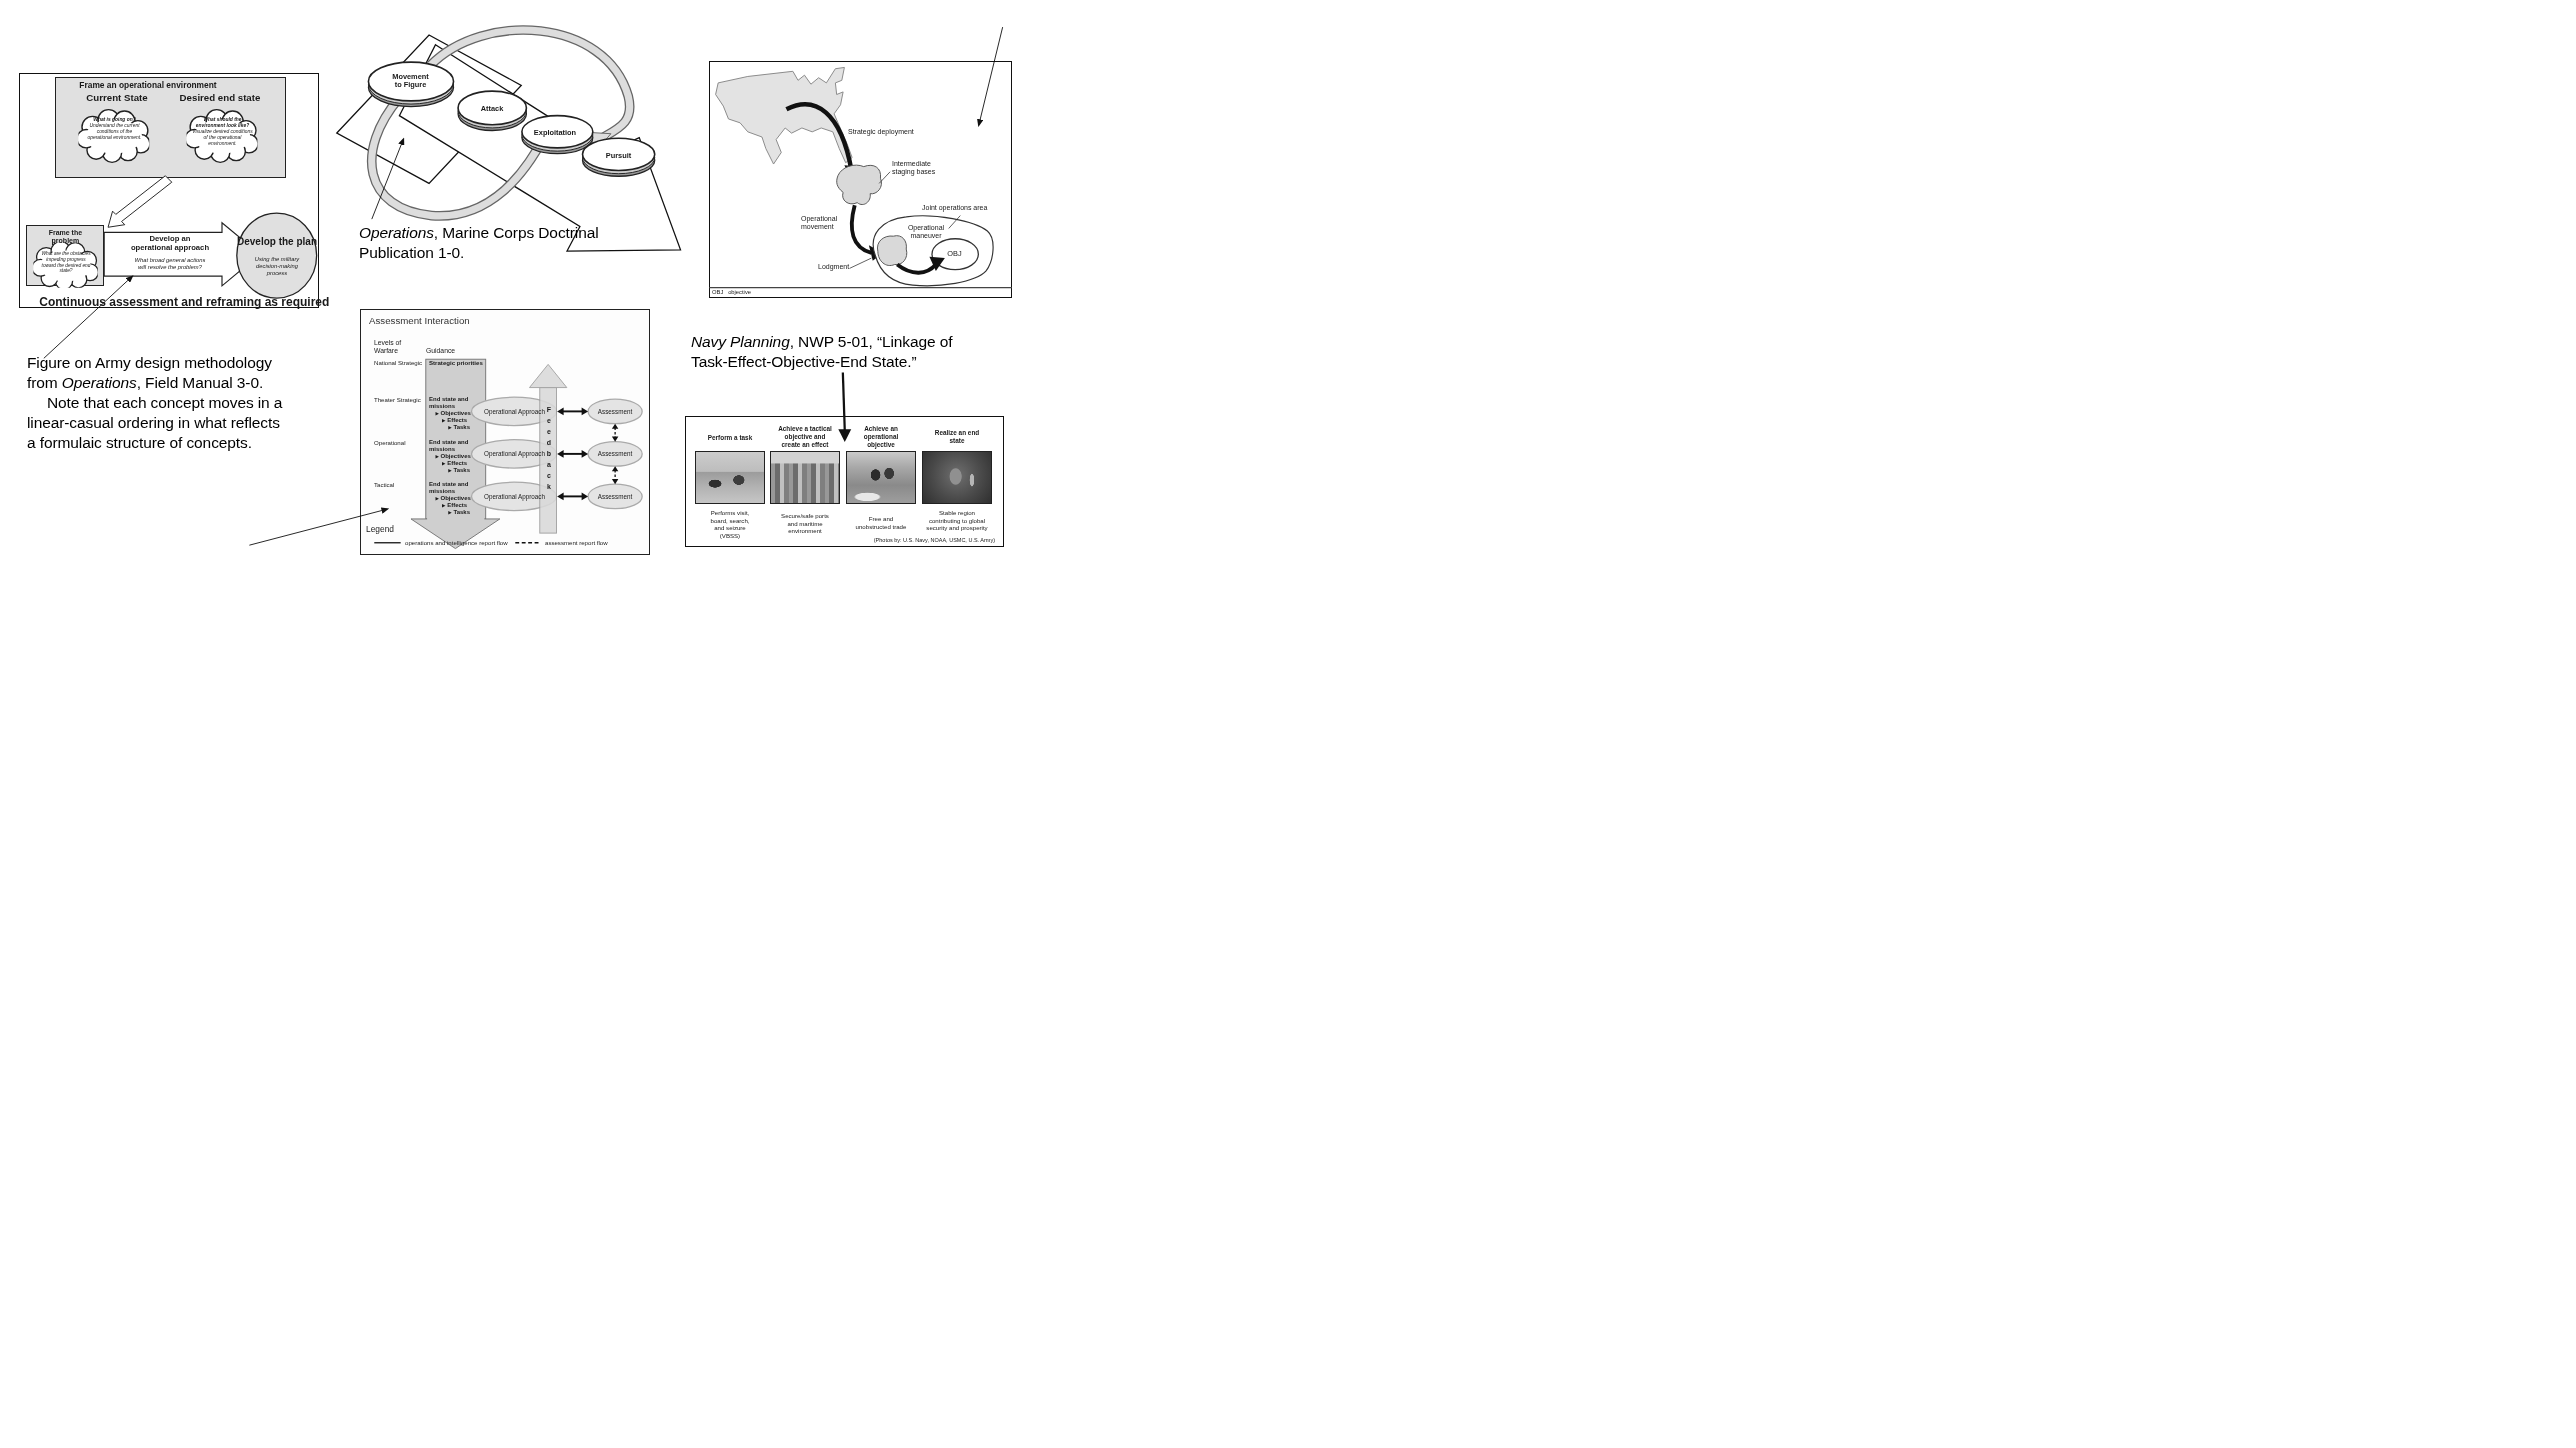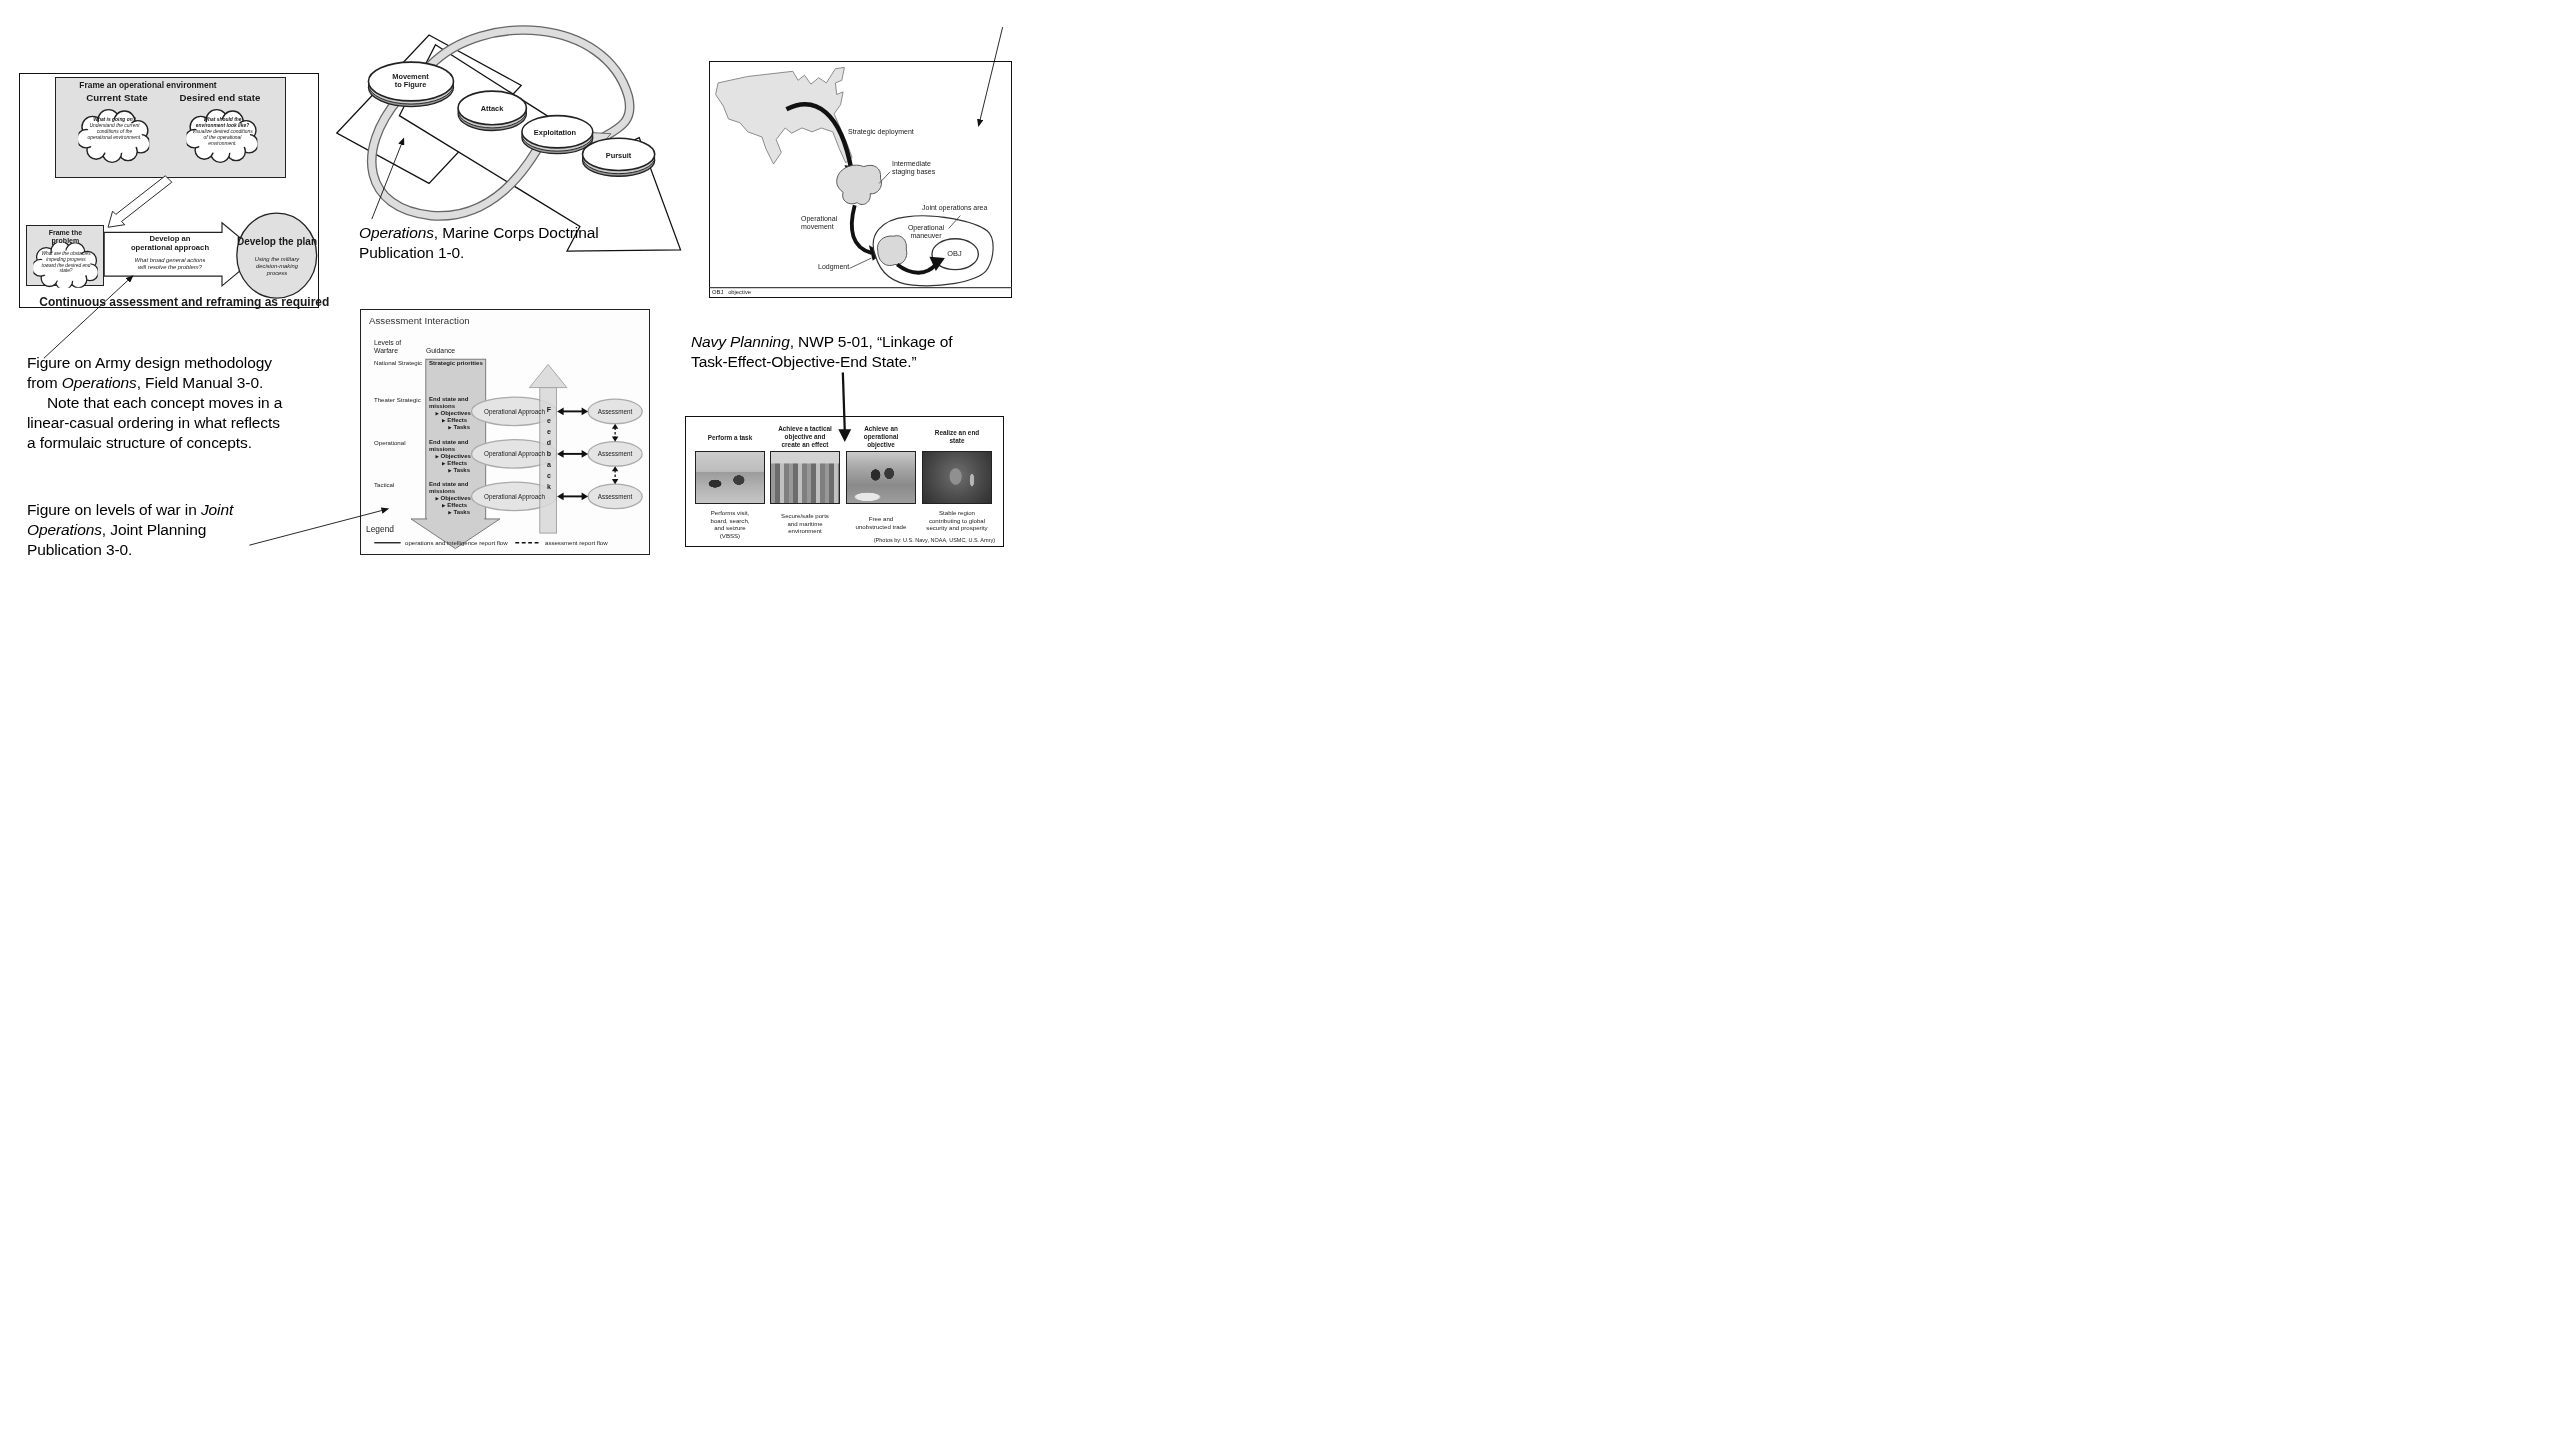--- a/index.html
+++ b/index.html
@@ -354,29 +354,20 @@
   <div class="abs cap" style="left:27px;top:353px;width:322px;">
     <span style="display:block;">Figure on Army design methodology</span>
     <span style="display:block;">
       <span>from </span><span class="i">Operations</span><span>, Field Manual 3-0.</span>
     </span>
     <span style="display:block;margin-left:20px;">Note that each concept moves in a</span>
     <span style="display:block;">linear-casual ordering in what reflects</span>
     <span style="display:block;">a formulaic structure of concepts.</span>
   </div>
 
-  <div class="abs cap" style="left:27px;top:500px;width:271px;">
-    <span style="display:block;">
-      <span>Figure on levels of war in </span><span class="i">Joint</span>
-    </span>
-    <span style="display:block;">
-      <span class="i">Operations</span><span>, Joint Planning</span>
-    </span>
-    <span style="display:block;">Publication 3-0.</span>
-  </div>
 
   <div class="abs cap" style="left:691px;top:332px;width:322px;">
     <span style="display:block;">
       <span class="i">Navy Planning</span><span>, NWP 5-01, “Linkage of</span>
     </span>
     <span style="display:block;">Task-Effect-Objective-End State.”</span>
   </div>
 
   <svg class="abs" style="left:0;top:0;pointer-events:none;" width="1031" height="580" viewBox="0 0 1600 900">
     <defs>

